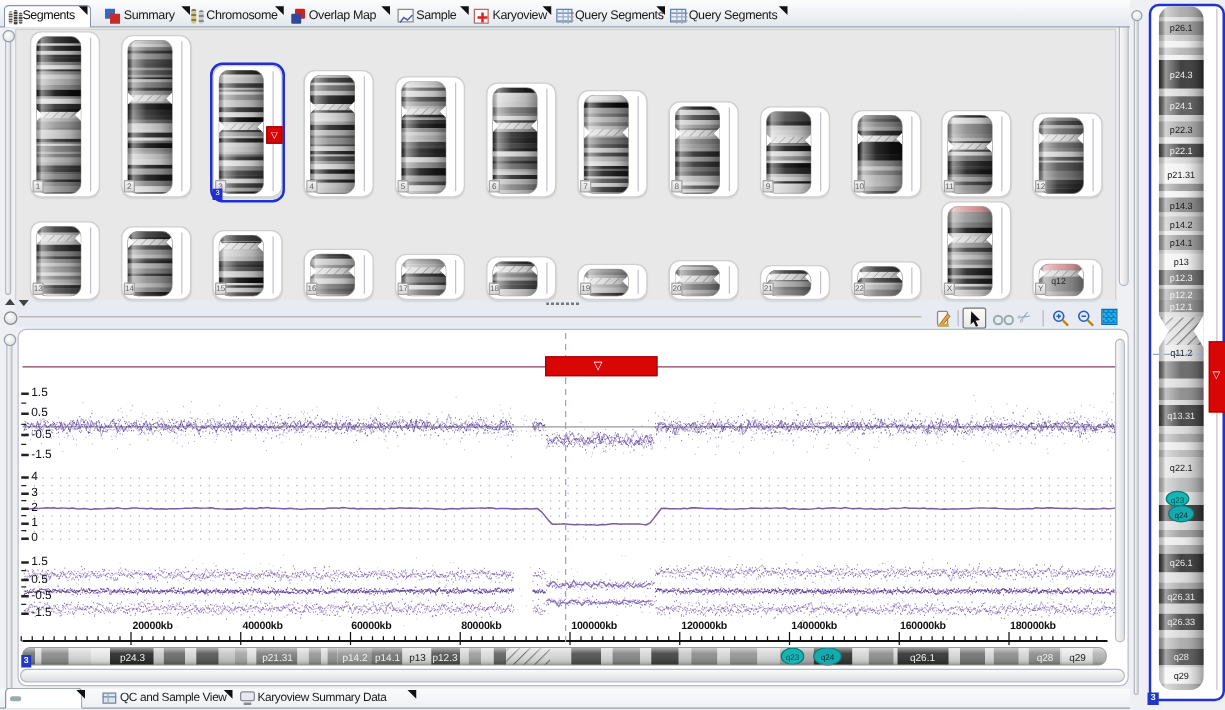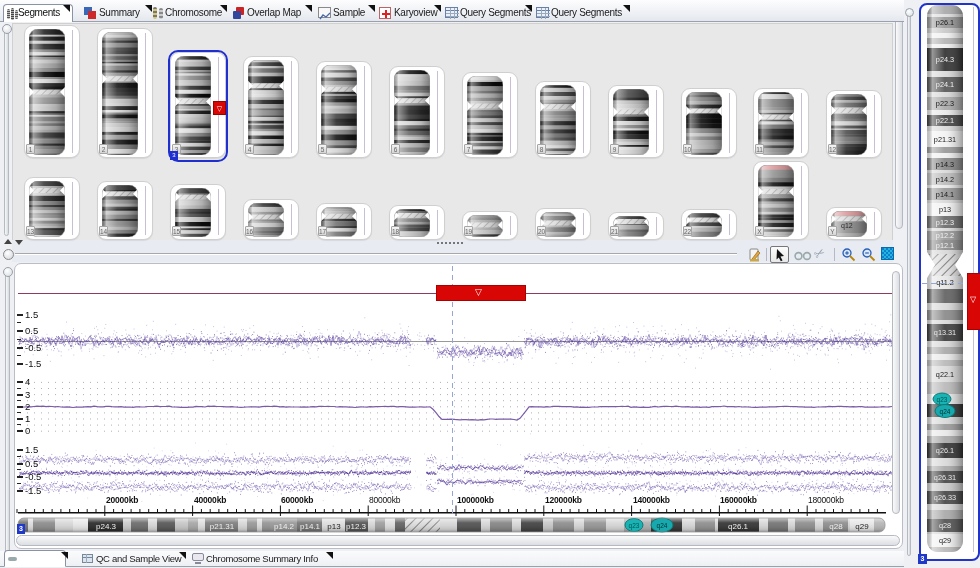--- a/index.html
+++ b/index.html
@@ -1256,26 +1256,26 @@
 <div style="position:absolute;left:17px;top:476px;width:6px;height:1.5px;background:#222"></div>
 <div style="position:absolute;left:25px;top:471px;font-size:9.5px;color:#111">-0.5</div>
 <div style="position:absolute;left:17px;top:490px;width:6px;height:1.5px;background:#222"></div>
 <div style="position:absolute;left:25px;top:485px;font-size:9.5px;color:#111">-1.5</div>
 <div style="position:absolute;left:17px;top:456px;width:4px;height:1px;background:#222"></div>
 <div style="position:absolute;left:17px;top:469px;width:4px;height:1px;background:#222"></div>
 <div style="position:absolute;left:17px;top:483px;width:4px;height:1px;background:#222"></div>
 <div style="position:absolute;left:106px;top:495px;font-size:8.5px;font-weight:bold;letter-spacing:-.2px;color:#111">20000kb</div>
 <div style="position:absolute;left:194px;top:495px;font-size:8.5px;font-weight:bold;letter-spacing:-.2px;color:#111">40000kb</div>
 <div style="position:absolute;left:281px;top:495px;font-size:8.5px;font-weight:bold;letter-spacing:-.2px;color:#111">60000kb</div>
-<div style="position:absolute;left:369px;top:495px;font-size:8.5px;font-weight:normal;letter-spacing:-.2px;color:#111">80000kb</div>
+<div style="position:absolute;left:369px;top:495px;font-size:8.5px;font-weight:bold;letter-spacing:-.2px;color:#111">80000kb</div>
 <div style="position:absolute;left:457px;top:495px;font-size:8.5px;font-weight:bold;letter-spacing:-.2px;color:#111">100000kb</div>
 <div style="position:absolute;left:545px;top:495px;font-size:8.5px;font-weight:bold;letter-spacing:-.2px;color:#111">120000kb</div>
 <div style="position:absolute;left:633px;top:495px;font-size:8.5px;font-weight:bold;letter-spacing:-.2px;color:#111">140000kb</div>
 <div style="position:absolute;left:720px;top:495px;font-size:8.5px;font-weight:bold;letter-spacing:-.2px;color:#111">160000kb</div>
-<div style="position:absolute;left:808px;top:495px;font-size:8.5px;font-weight:normal;letter-spacing:-.2px;color:#111">180000kb</div>
+<div style="position:absolute;left:808px;top:495px;font-size:8.5px;font-weight:bold;letter-spacing:-.2px;color:#111">180000kb</div>
 <svg width="980" height="568" style="position:absolute;left:0;top:0;pointer-events:none">
     <defs>
       <pattern id="hp" width="6" height="6" patternUnits="userSpaceOnUse" patternTransform="rotate(45)">
         <rect width="6" height="6" fill="#ddd"></rect>
         <line x1="0" y1="0" x2="0" y2="6" stroke="#777" stroke-width="1.8"></line>
       </pattern>
       <linearGradient id="hg" x1="0" y1="0" x2="0" y2="1">
         <stop offset="0" stop-color="#fff" stop-opacity=".55"></stop>
         <stop offset=".35" stop-color="#fff" stop-opacity=".05"></stop>
         <stop offset=".8" stop-color="#000" stop-opacity=".1"></stop>
@@ -1372,21 +1372,21 @@
 <div style="position:absolute;left:8px;top:557px;width:9px;height:4px;background:#9aa;border-radius:2px"></div>
 <div style="position:absolute;left:16px;top:567px;font-size:10px;letter-spacing:-.4px;color:#111">Detail View</div>
 <div style="position:absolute;left:61px;top:552px;width:0;height:0;border-top:7px solid #111;border-left:7px solid transparent"></div>
 <div style="position:absolute;left:82px;top:554px;width:11px;height:9px;border:1px solid #789;background:#dde6f0"></div>
 <div style="position:absolute;left:82px;top:557px;width:11px;height:1px;background:#789"></div>
 <div style="position:absolute;left:86px;top:554px;width:1px;height:9px;background:#9ab"></div>
 <div style="position:absolute;left:96px;top:553px;font-size:9.5px;letter-spacing:-.3px;color:#1a1a1a">QC and Sample View</div>
 <div style="position:absolute;left:179px;top:552px;width:0;height:0;border-top:7px solid #111;border-left:7px solid transparent"></div>
 <div style="position:absolute;left:192px;top:553px;width:12px;height:8px;border:1px solid #889;background:#e8e8ee;border-radius:2px"></div>
 <div style="position:absolute;left:195px;top:562px;width:6px;height:1.5px;background:#889"></div>
-<div style="position:absolute;left:206px;top:553px;font-size:9.5px;letter-spacing:-.3px;color:#1a1a1a">Chromosome Summary Info</div>
+<div style="position:absolute;left:206px;top:553px;font-size:9.5px;letter-spacing:-.3px;color:#1a1a1a">Karyoview Summary Data</div>
 <div style="position:absolute;left:326px;top:552px;width:0;height:0;border-top:7px solid #111;border-left:7px solid transparent"></div>
 
 <div style="position:absolute;left:904px;top:0;width:76px;height:568px;background:#eef0f4"></div>
 <div style="position:absolute;left:907px;top:12px;width:4px;height:544px;background:linear-gradient(90deg,#f8f8f8,#d0d4da);border:1px solid #b5b9c2;border-radius:2px"></div>
 <div style="position:absolute;left:905px;top:8px;width:9px;height:9px;background:radial-gradient(circle at 40% 35%,#fff,#d8dade);border:1px solid #98a0ac;border-radius:50%"></div>
 <div style="position:absolute;left:919px;top:3px;width:61px;height:558px;background:#fff;border:2px solid #2233cc;border-radius:8px"></div>
 <svg width="60" height="568" style="position:absolute;left:920px;top:0">
     <defs>
       <pattern id="sp" width="6" height="6" patternUnits="userSpaceOnUse" patternTransform="rotate(45)">
         <rect width="6" height="6" fill="#ddd"></rect>

